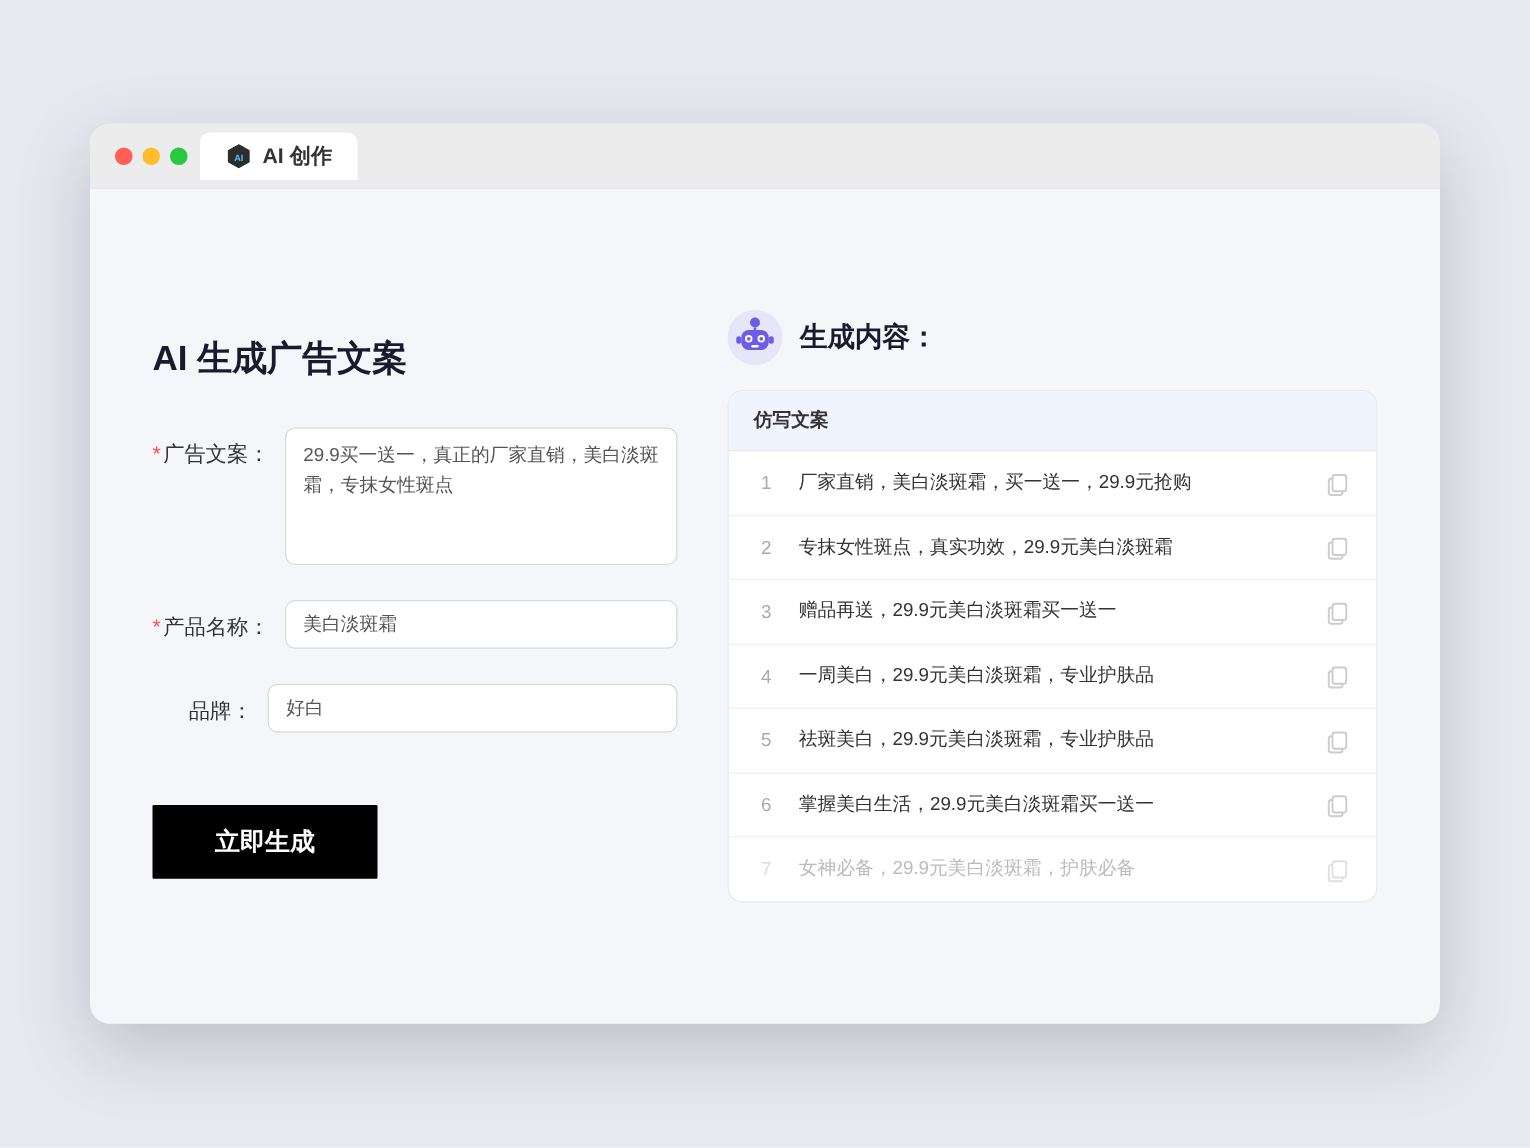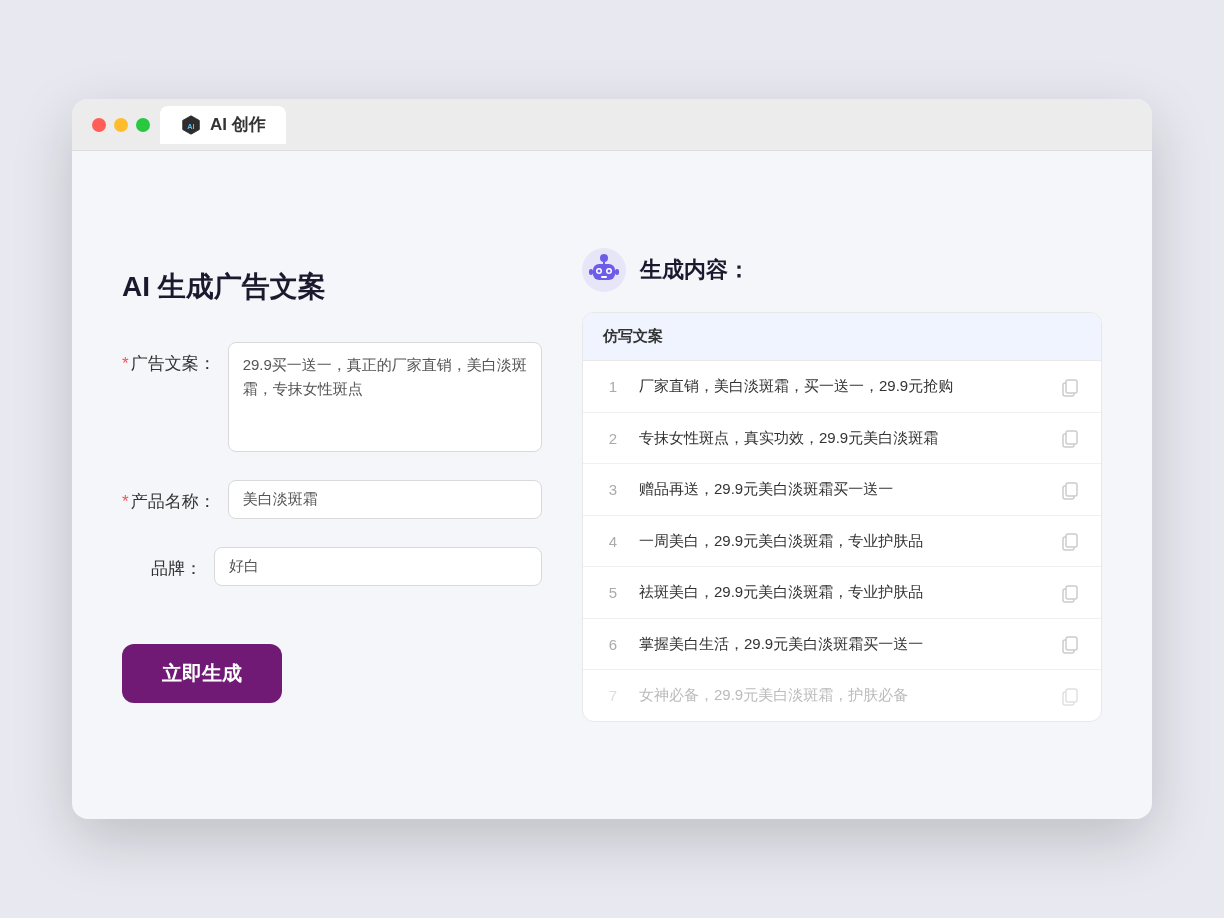--- a/index.html
+++ b/index.html
@@ -132,30 +132,30 @@
 
     textarea.form-input {
       height: 110px;
       line-height: 1.6;
     }
 
     .generate-btn {
       display: inline-flex;
       align-items: center;
       justify-content: center;
-      background: #701a75;
+      background: #000000;
       color: #fff;
       border: none;
-      border-radius: 12px;
+      border-radius: 1px;
       padding: 16px 40px;
       font-size: 20px;
       font-weight: 600;
       cursor: pointer;
       margin-top: 30px;
-      width: 160px;
+      width: 180px;
       font-family: inherit;
     }
 
     
     .right-panel {
       flex: 1;
       display: flex;
       flex-direction: column;
     }
 

